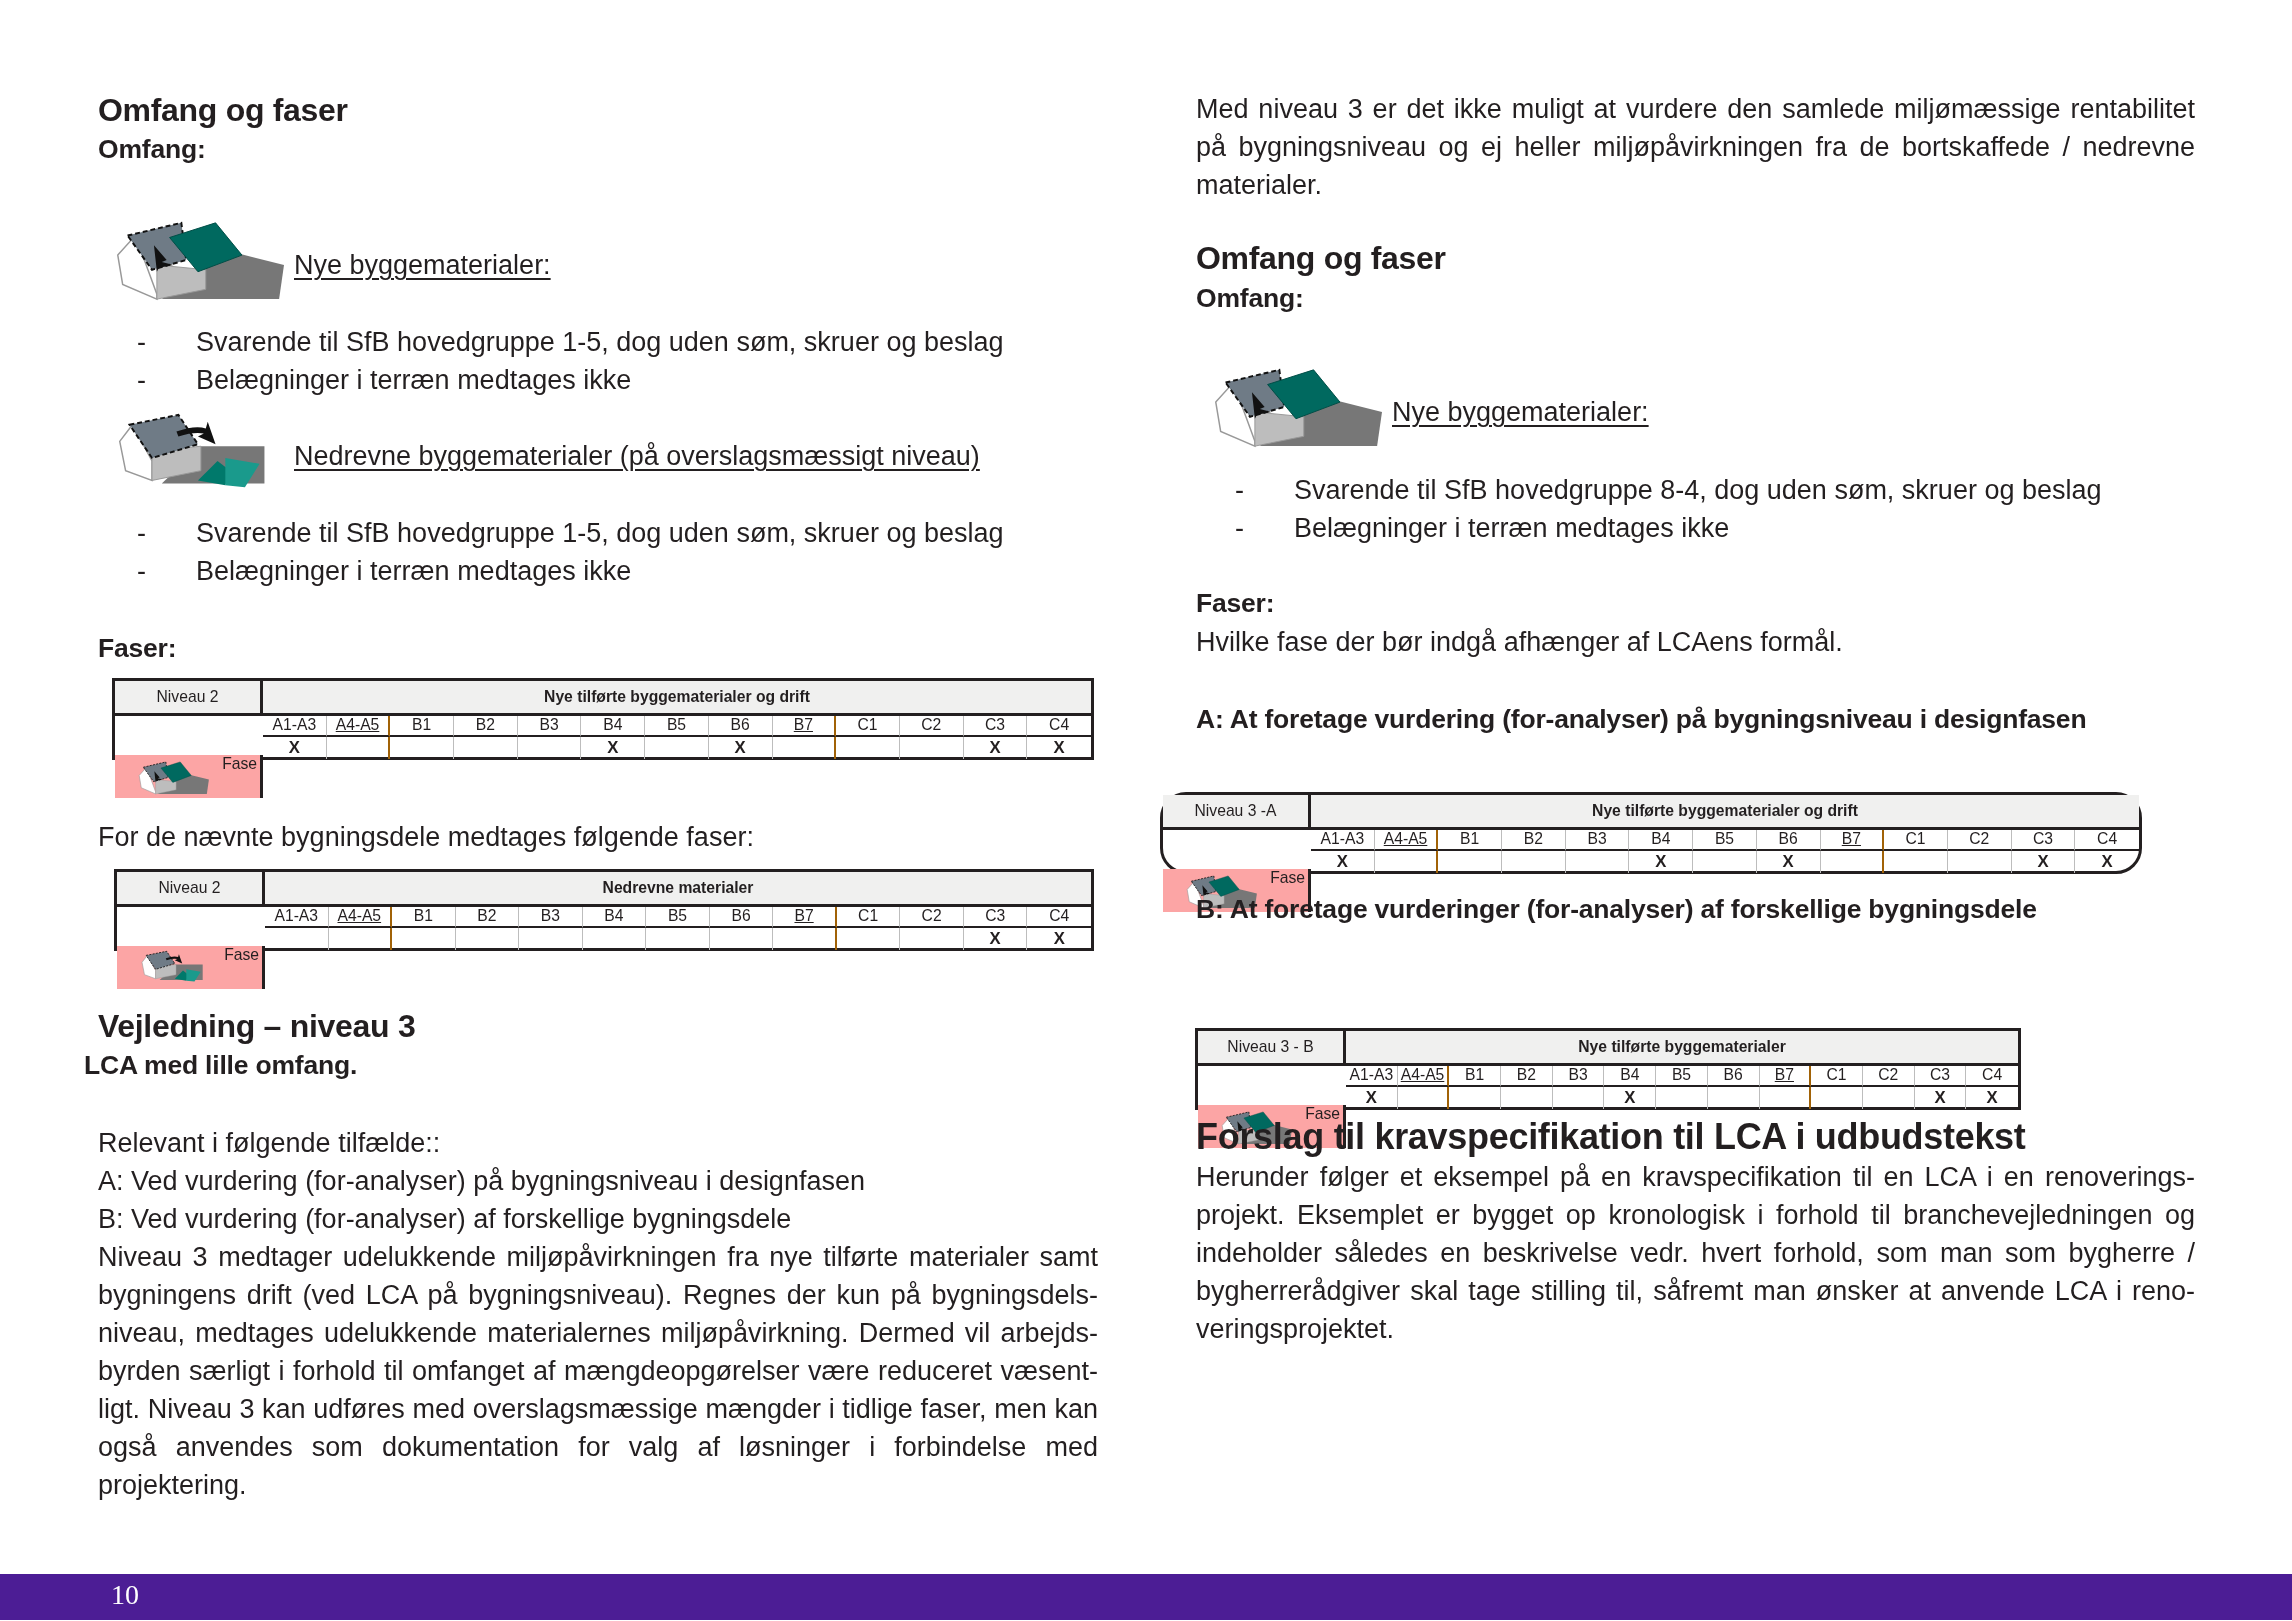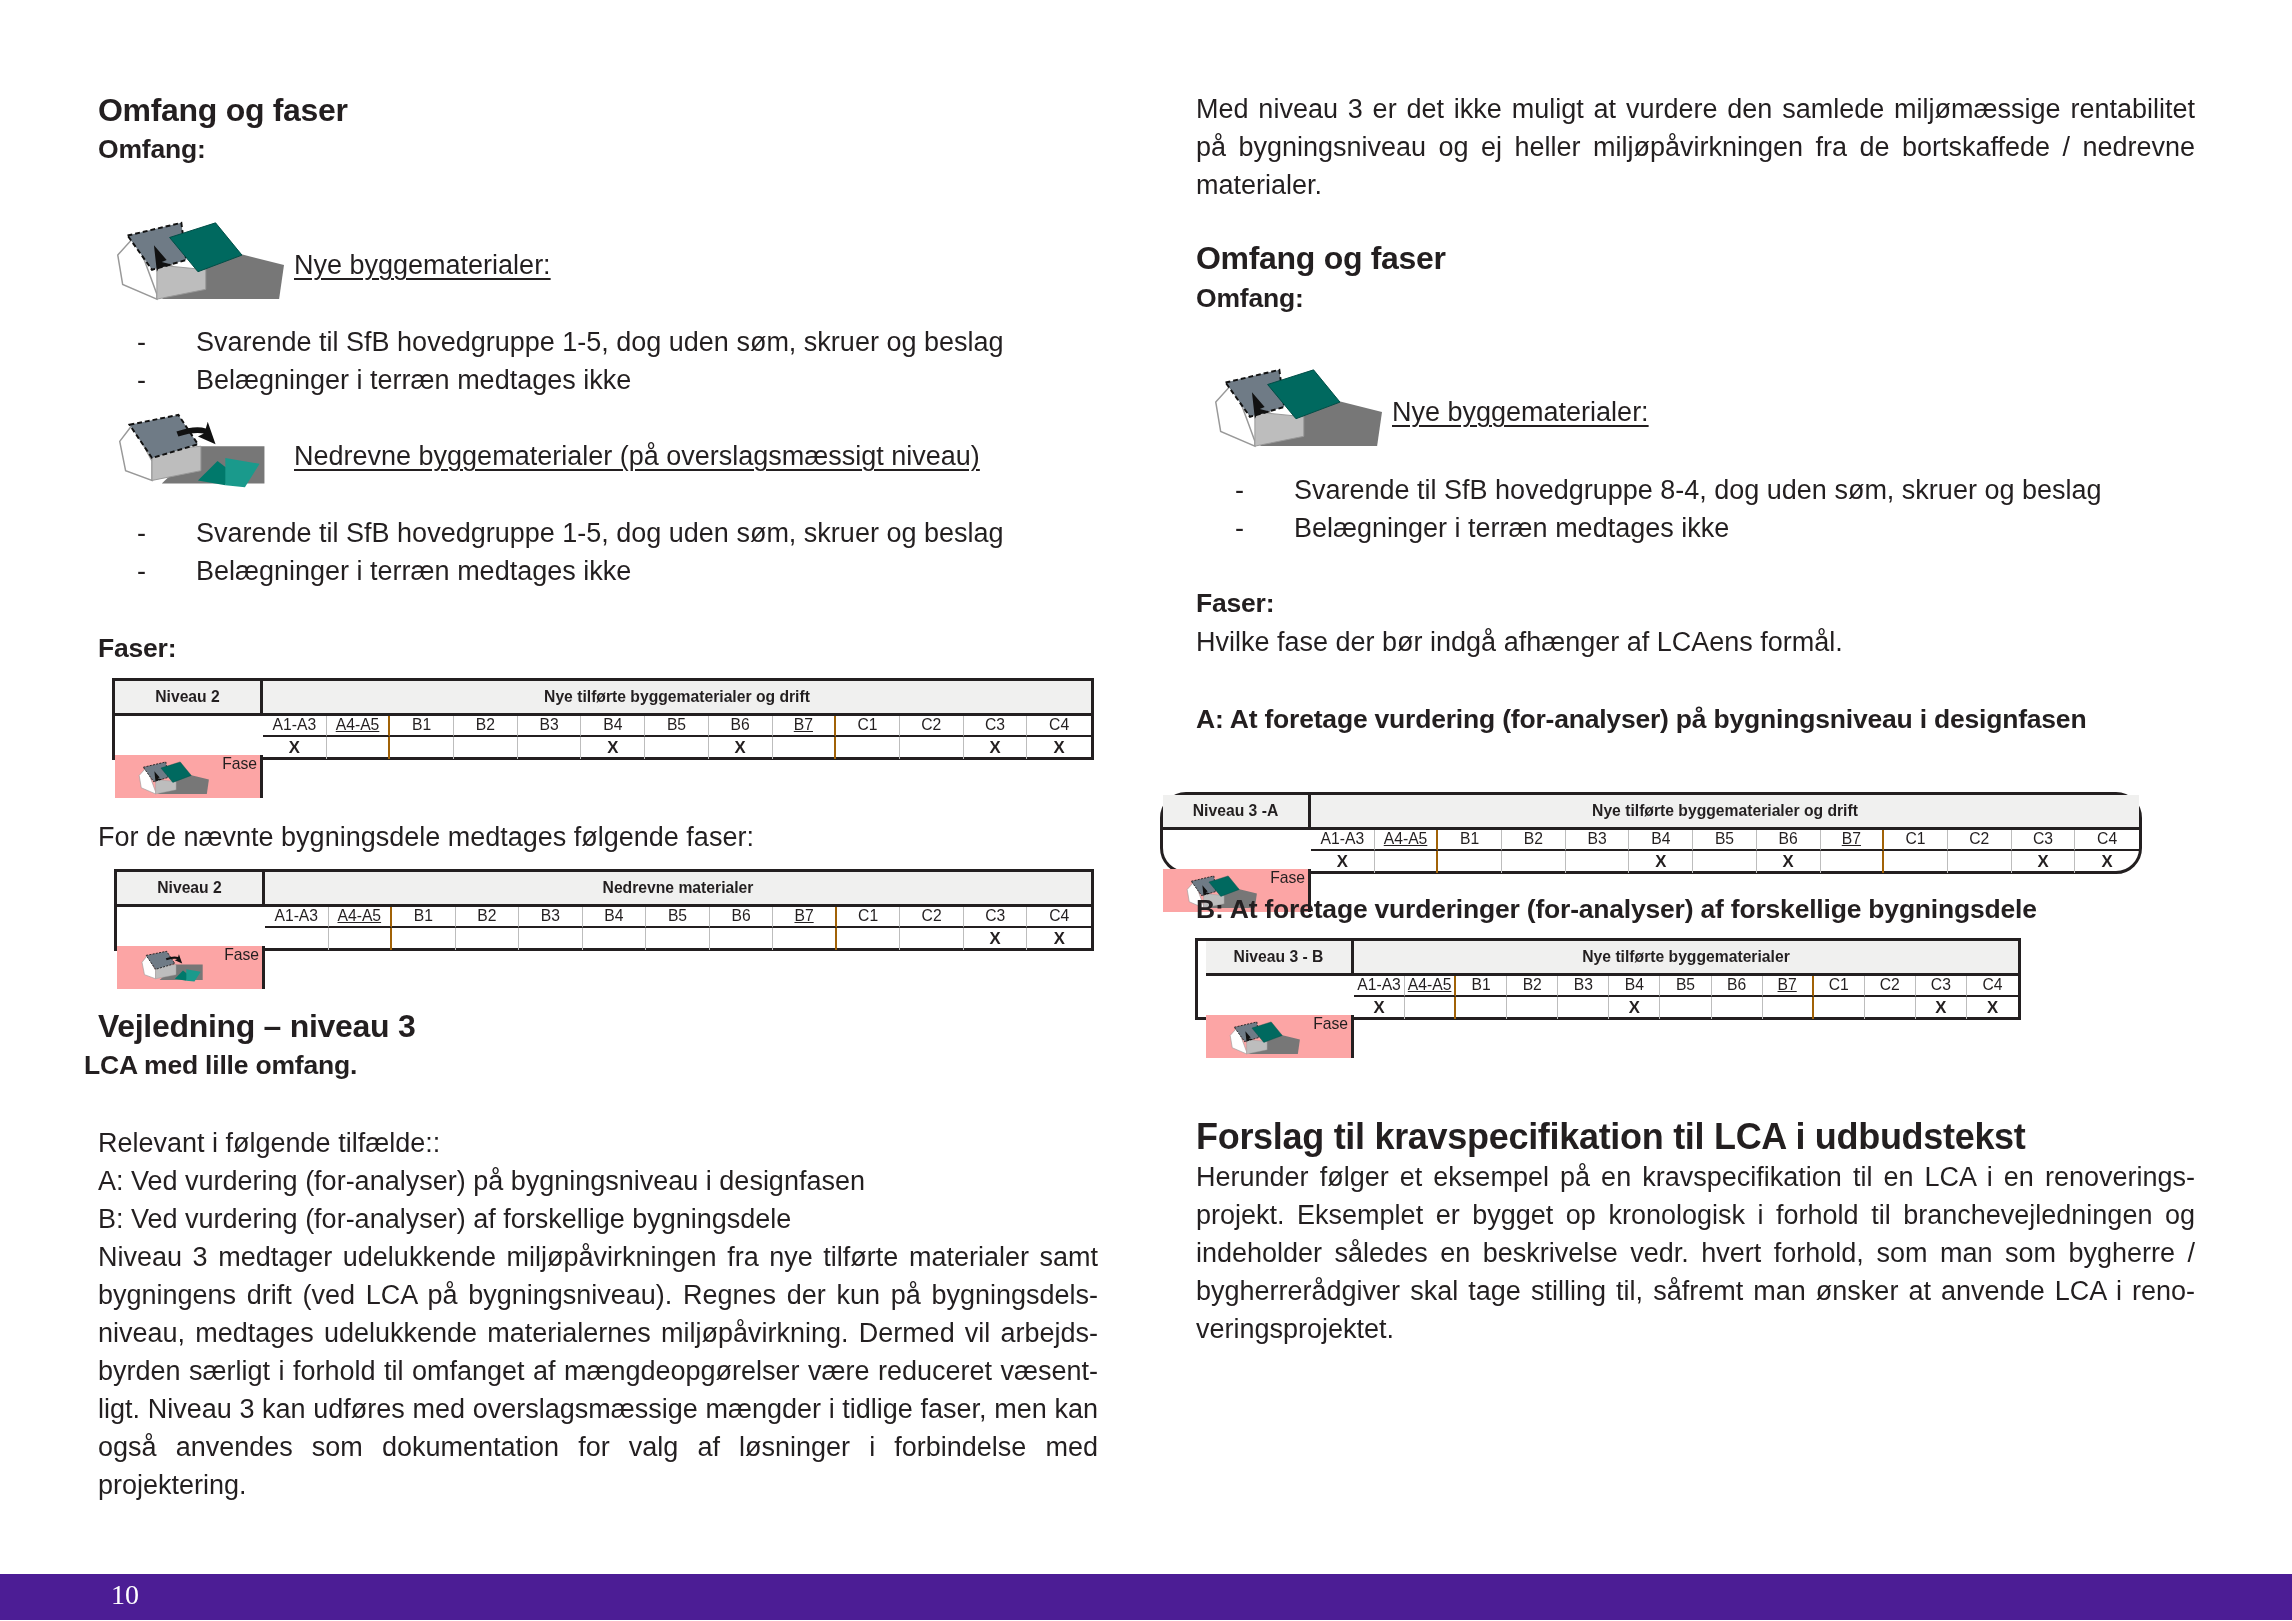--- a/index.html
+++ b/index.html
@@ -12,21 +12,21 @@
   .justify{text-align:justify;text-align-last:left;}
   .bullet{font-size:27px;line-height:38px;display:flex;}
   .bullet .dash{width:98px;padding-left:39px;box-sizing:border-box;}
   .ul{text-decoration:underline;text-underline-offset:3.9px;text-decoration-thickness:1.5px;font-size:27px;}
   .big{font-weight:bold;font-size:36px;line-height:43px;letter-spacing:-0.3px;}
 
   
   .ptable{position:absolute;border:3.9px solid #231f20;box-sizing:border-box;
           font-family:"Liberation Sans",sans-serif;}
   .ptable .hdr{display:flex;height:32px;border-bottom:3.9px solid #231f20;background:#f0f0ef;}
-  .ptable .lvl{width:145px;border-right:3.9px solid #231f20;font-weight:bold;font-size:15.7px;
+  .ptable .lvl{width:145px;border-right:3.9px solid #231f20;font-weight:normal;font-size:15.7px;
                display:flex;align-items:center;justify-content:center;}
   .ptable .ttl{flex:1;font-weight:bold;font-size:15.7px;display:flex;align-items:center;justify-content:center;}
   .ptable .body2{display:flex;}
   .ptable .iconcell{width:145px;border-right:3.9px solid #231f20;position:relative;height:43px;background:#fca5a5;margin-top:39px;}
   .ptable .iconcell .fase{position:absolute;right:2.9px;top:0;font-size:15.7px;}
   .ptable .iconcell svg{position:absolute;left:11.8px;top:2px;}
   .ptable .grid{flex:1;display:grid;grid-template-columns:repeat(13,1fr);grid-template-rows:20.6px 22.5px;}
   .ptable .grid .c{border-right:1px solid #bdbdbd;display:flex;align-items:center;justify-content:center;font-size:15.7px;}
   .ptable .grid .ph{border-bottom:2px solid #231f20;}
   .ptable .grid .x{font-weight:bold;font-size:16.7px;}
@@ -260,21 +260,21 @@
         <div class="c x"></div>
         <div class="c x"></div>
         <div class="c x">X</div>
         <div class="c x last">X</div>
       </div>
   </div>
 </div>
 
 <div class="abs h3" style="left:1196px;top:894px;">B: At foretage vurderinger (for-analyser) af forskellige bygningsdele</div>
 
-<div class="ptable" style="left:1195px;top:938px;width:826px;height:82px;padding-left:8px;">
+<div class="ptable" style="left:1195px;top:1028px;width:826px;height:82px;">
   <div class="hdr">
     <div class="lvl">Niveau 3 - B</div>
     <div class="ttl">Nye tilførte byggematerialer</div>
   </div>
   <div class="body2">
     <div class="iconcell">
       <svg width="90" height="41" viewBox="0 0 92 42">
           <use href="#house-new"></use>
         </svg>
       <span class="fase">Fase</span>

